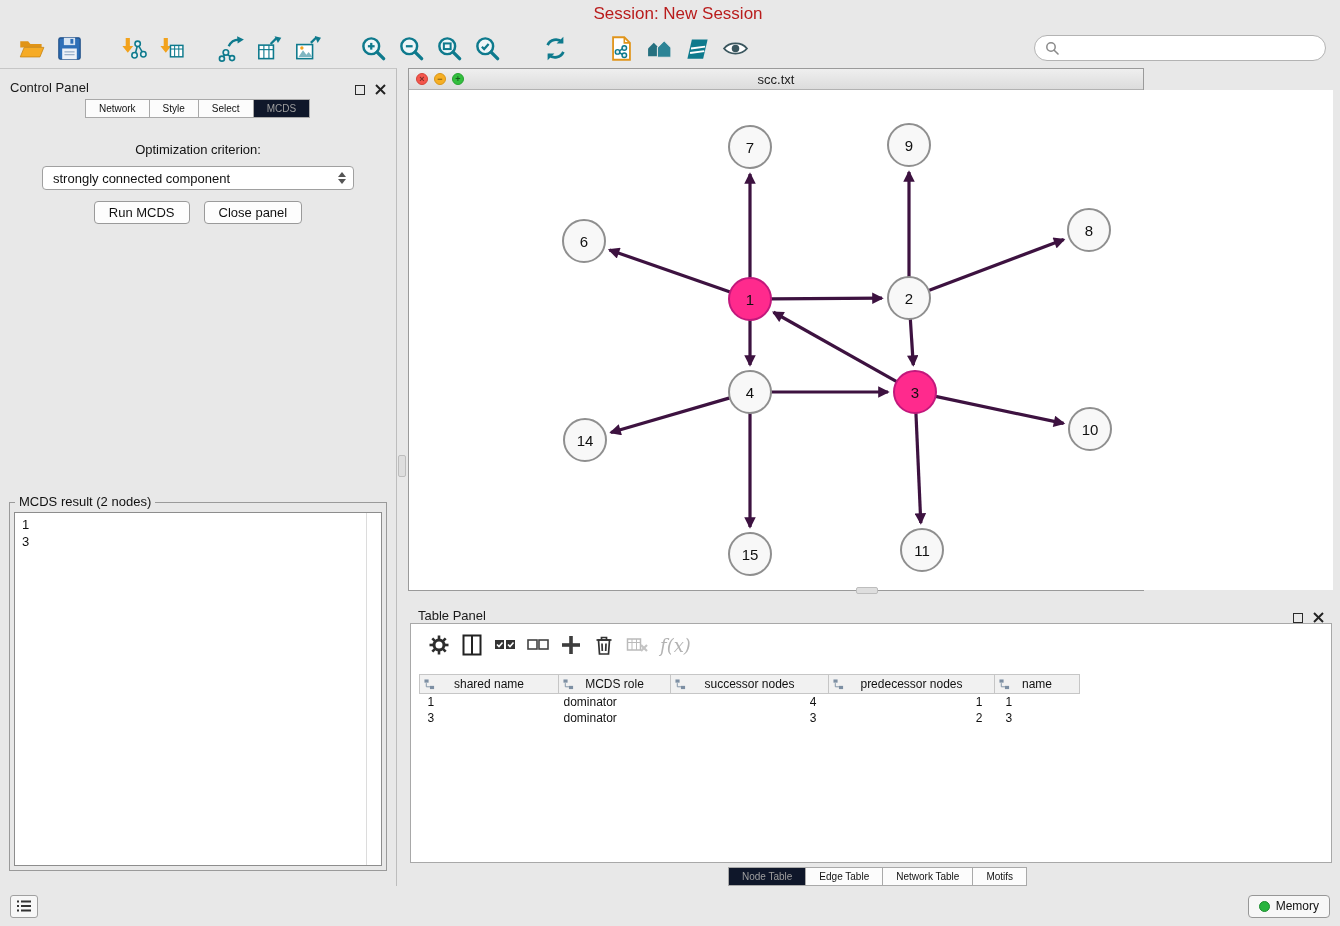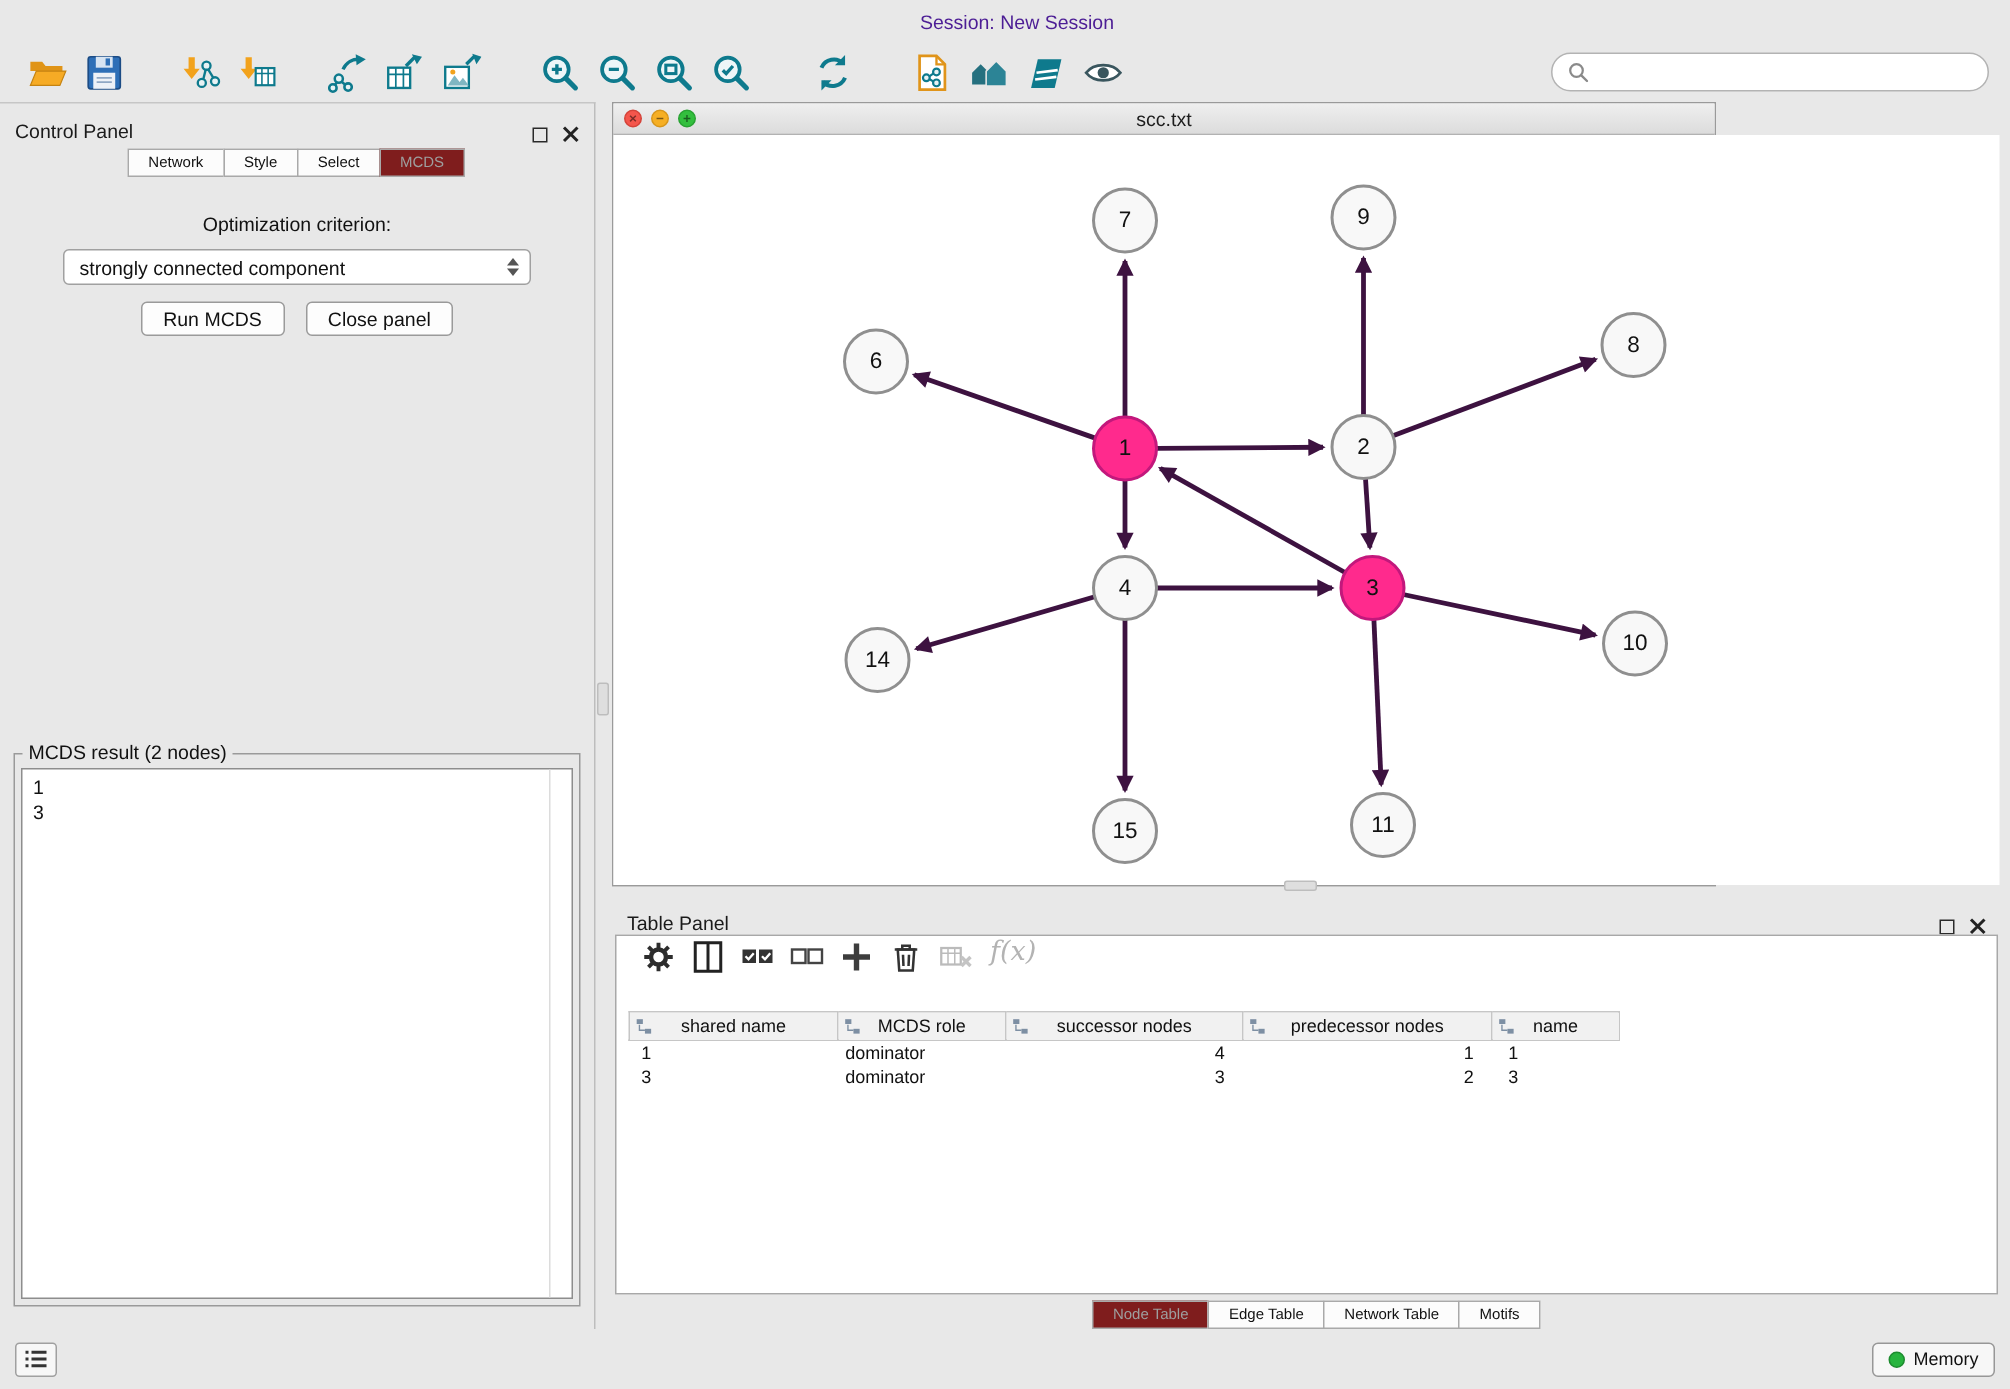--- a/index.html
+++ b/index.html
@@ -1,41 +1,41 @@
 <!DOCTYPE html>
 <html><head>
 <meta charset="utf-8">
 <style>
   * { margin:0; padding:0; box-sizing:border-box; }
   html,body { width:1340px; height:926px; }
   body { font-family:"Liberation Sans", sans-serif; background:#666; }
   .app { position:relative; width:1340px; height:926px; background:#e8e8e8; overflow:hidden; font-size:13px; color:#111; }
 
   
-  .titlebar { position:absolute; top:0; left:16px; right:0; height:28px; display:flex; align-items:center; justify-content:center; color:#4c1d95; font-size:13px; }
+  .titlebar { position:absolute; top:0; left:16px; right:0; height:28px; display:flex; align-items:center; justify-content:center; color:#b91c1c; font-size:17px; }
 
   
   .toolbar { position:absolute; top:28px; left:0; right:0; height:40px; display:flex; align-items:center; padding:0 12px; }
   .tbtn { width:38px; height:34px; display:flex; align-items:center; justify-content:center; flex:0 0 auto; cursor:default; }
   .tbtn svg { width:27px; height:27px; }
   .g2{margin-left:26px;} .g3{margin-left:22px;} .g4{margin-left:28px;} .g5{margin-left:30px;} .g6{margin-left:28px;}
   .search-box { margin-left:auto; margin-right:2px; width:292px; height:26px; background:#fff; border:1px solid #b3b3b3; border-radius:13px; display:flex; align-items:center; padding:0 10px; gap:6px; }
   .search-box input { border:none; outline:none; flex:1; font-size:13px; background:transparent; color:#333; }
 
   
   .panel-header { height:26px; display:flex; align-items:flex-end; padding:0 10px; font-size:13px; color:#1a1a1a; }
   .panel-controls { margin-left:auto; display:flex; align-items:center; gap:10px; }
   .float-box { width:10px; height:10px; border:1.5px solid #2a2a2a; display:inline-block; }
   .close-x svg { display:block; }
 
   
   .control-panel { position:absolute; left:0; top:68px; width:397px; height:818px; background:#e8e8e8; border-top:1px solid #c6c6c6; border-right:1px solid #bdbdbd; }
   .cp-tabs { display:flex; justify-content:center; margin-top:4px; }
   .tab { padding:3px 13px; background:#fcfcfc; border:1px solid #a9a9a9; margin-left:-1px; font-size:10px; color:#111; white-space:nowrap; cursor:default; }
-  .tab.active { background:#7f1d1d; color:#9e9e9e; }
+  .tab.active { background:#0f172a; color:#9e9e9e; }
   .opt-label { text-align:center; margin-top:24px; font-size:13px; }
   .dropdown { width:312px; height:24px; margin:9px auto 0; background:#fff; border:1px solid #a0a0a0; border-radius:4px; display:flex; align-items:center; padding:0 7px 0 10px; font-size:13px; }
   .dd-arrows { margin-left:auto; display:flex; flex-direction:column; gap:2px; align-items:center; }
   .dd-up { width:0; height:0; border-left:4px solid transparent; border-right:4px solid transparent; border-bottom:5px solid #555; }
   .dd-down { width:0; height:0; border-left:4px solid transparent; border-right:4px solid transparent; border-top:5px solid #555; }
   .btn-row { display:flex; justify-content:center; gap:14px; margin-top:11px; }
   .btn { padding:3px 14px; background:#fdfdfd; border:1px solid #9a9a9a; border-radius:4px; font-size:13px; color:#111; cursor:default; }
   .result-box { position:absolute; left:9px; right:9px; top:433px; bottom:15px; border:1px solid #9a9a9a; }
   .result-title { position:absolute; top:-9px; left:5px; background:#e8e8e8; padding:0 4px; font-size:13px; }
   .result-scroll { position:absolute; left:4px; right:4px; top:9px; bottom:4px; background:#fff; border:1px solid #8d8d8d; }
@@ -53,21 +53,21 @@
   .t-red::after{content:"\00d7";} .t-yellow::after{content:"\2212";} .t-green::after{content:"+";}
   #graph-svg { display:block; width:924px; height:500px; background:#fff; }
 
   
   .split-v { position:absolute; left:398px; top:455px; width:8px; height:22px; background:#dedede; border:1px solid #bdbdbd; border-radius:2px; }
   .split-h { position:absolute; left:856px; top:587px; width:22px; height:7px; background:#dedede; border:1px solid #bdbdbd; border-radius:2px; }
 
   
   .table-panel { position:absolute; left:408px; top:597px; width:926px; height:289px; }
   .tp-inner { position:absolute; left:2px; right:2px; top:26px; bottom:23px; background:#fff; border:1px solid #a8a8a8; overflow:hidden; }
-  .tp-toolbar { height:42px; display:flex; align-items:flex-start; gap:5px; padding:0 14px; }
+  .tp-toolbar { height:42px; display:flex; align-items:center; gap:5px; padding:0 14px; }
   .ticonbtn { width:28px; height:28px; display:flex; align-items:center; justify-content:center; cursor:default; }
   .ticonbtn svg { width:24px; height:24px; }
   .fx { font-family:"DejaVu Serif", serif; font-style:italic; font-size:18px; color:#b3b3b3; padding-left:4px; }
   .node-table { border-collapse:collapse; table-layout:fixed; width:660px; margin:8px 0 0 8px; font-size:12px; }
   .node-table th { height:19px; background:#f1f1f1; border:1px solid #c6c6c6; font-weight:normal; font-size:12px; color:#111; position:relative; text-align:center; padding:0 2px; overflow:hidden; white-space:nowrap; }
   .node-table th .sort-ic { position:absolute; left:4px; top:4px; }
   .node-table td { height:16px; padding:0 6px; border:none; white-space:nowrap; overflow:hidden; }
   .node-table td.col0 { padding-left:8px; }
   .node-table td.col1 { padding-left:5px; }
   .node-table td.col2, .node-table td.col3 { text-align:right; padding-right:12px; }

